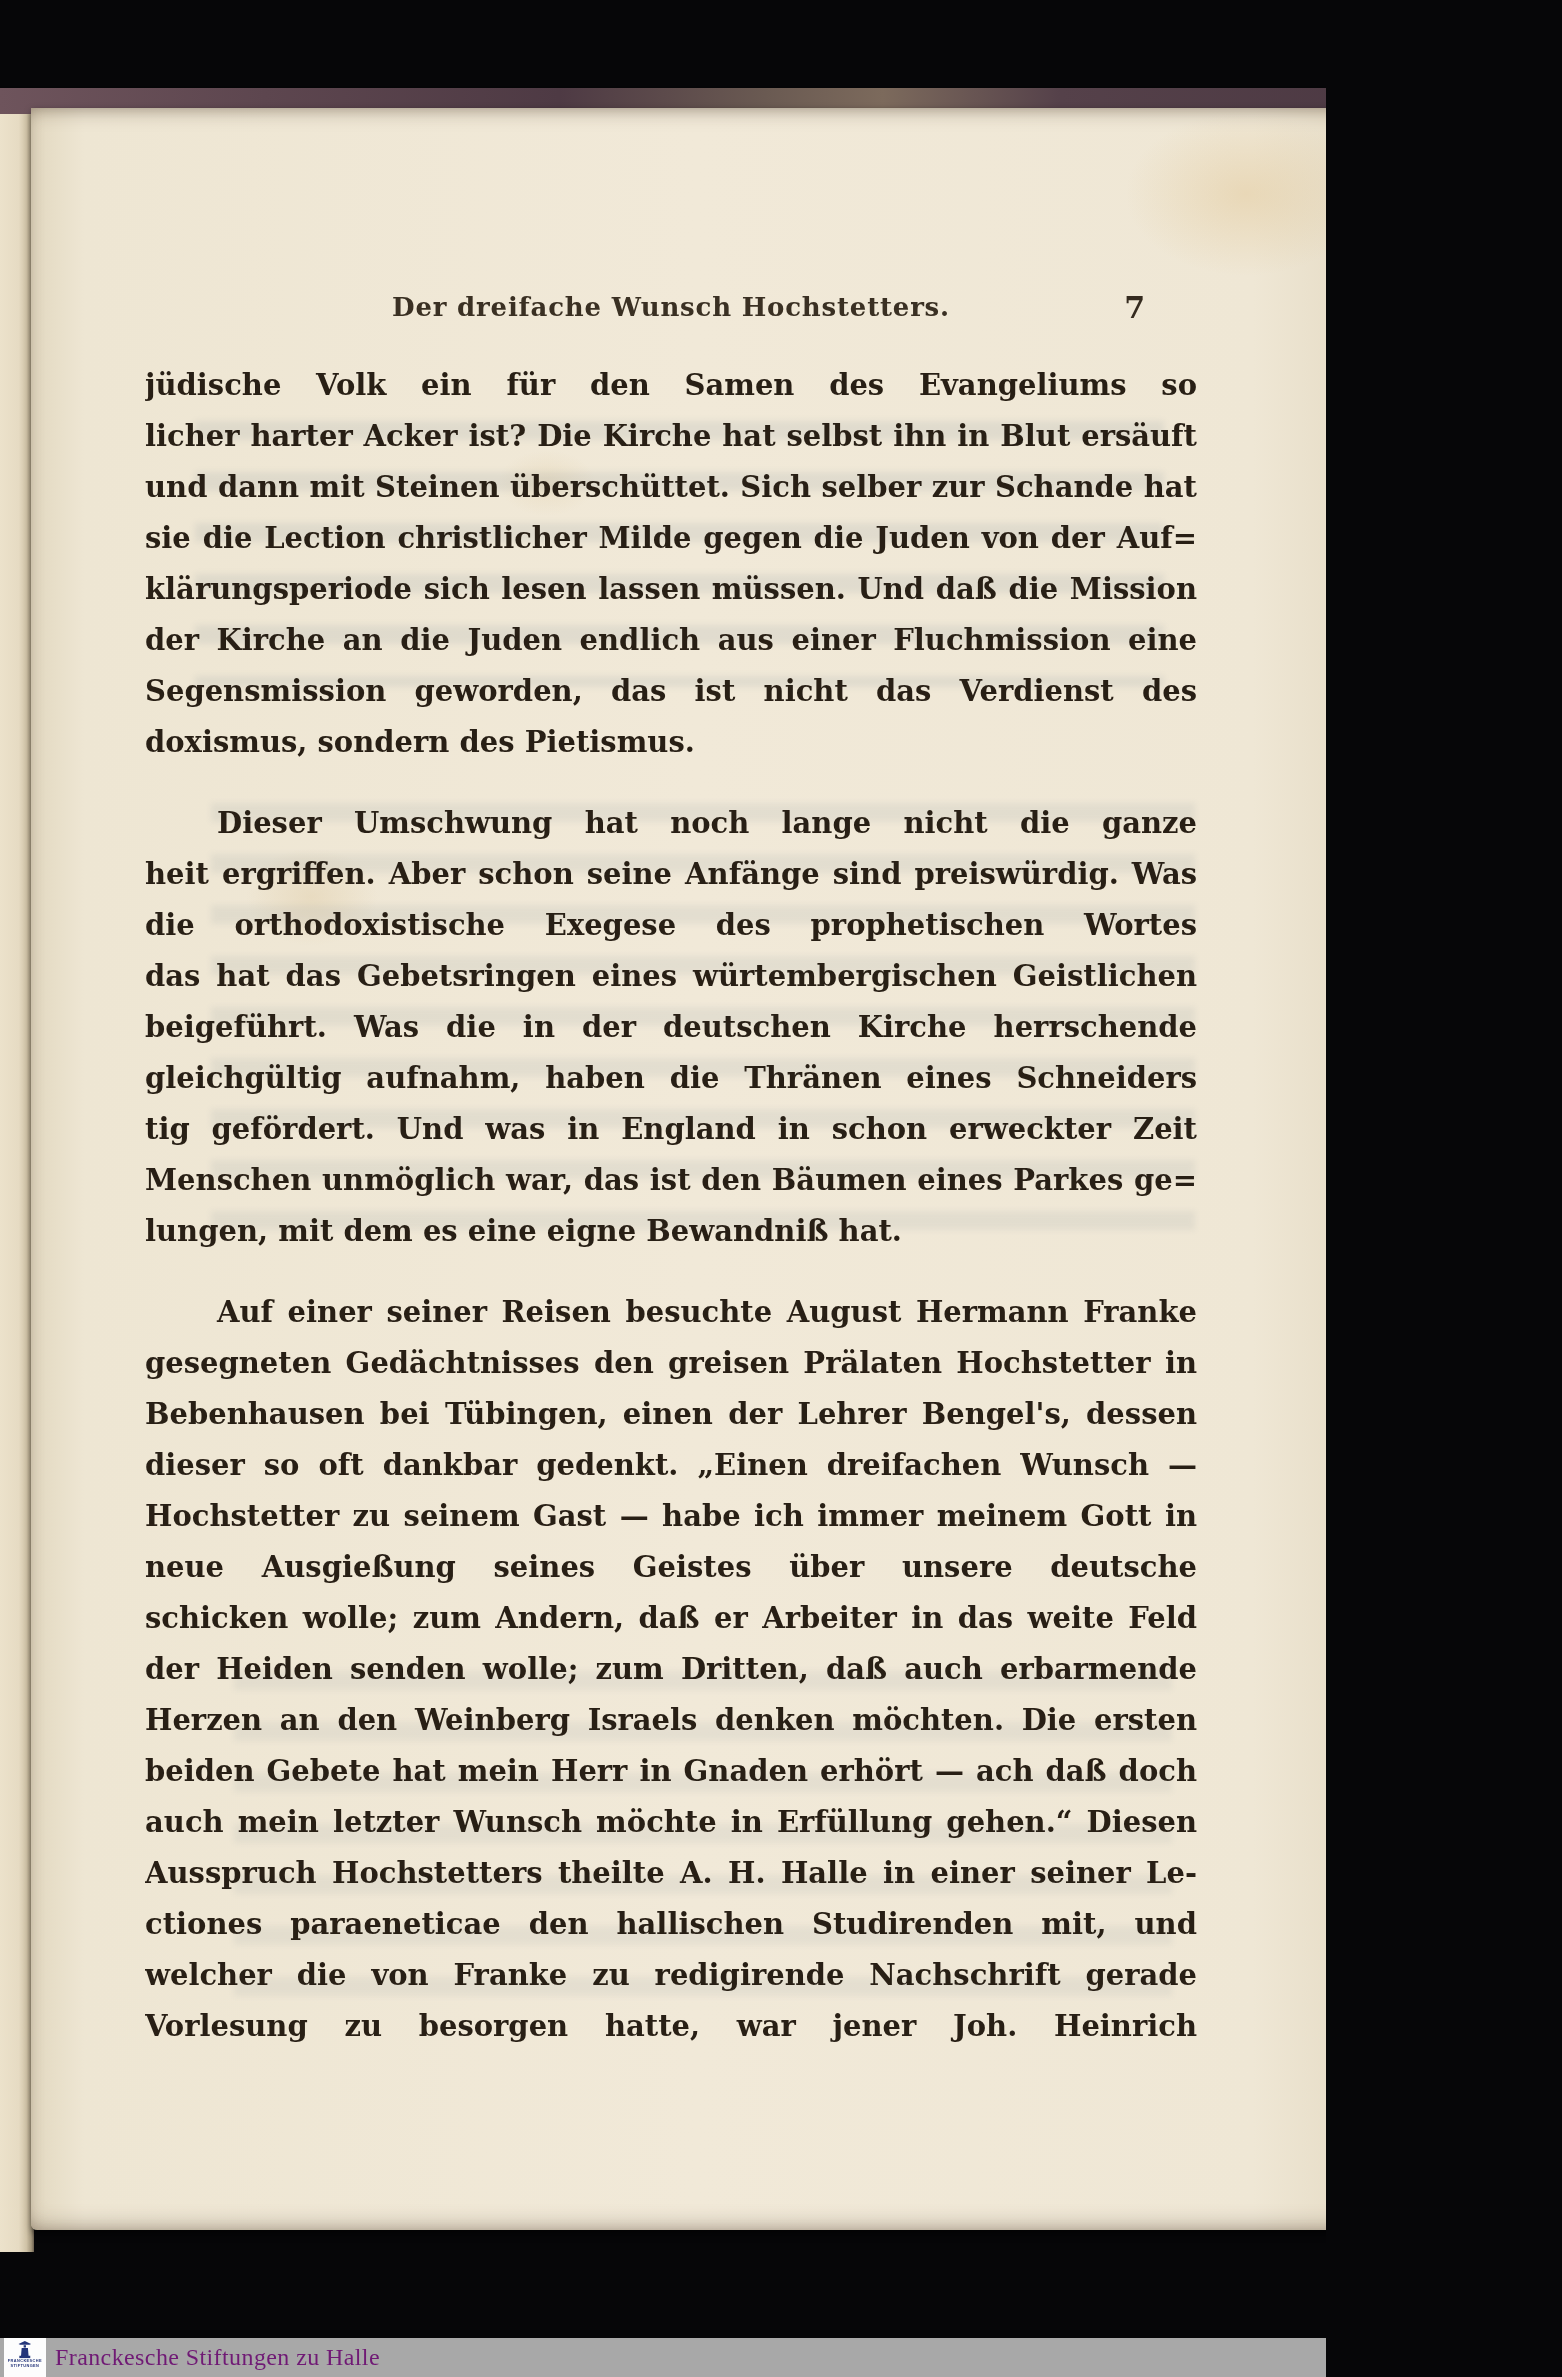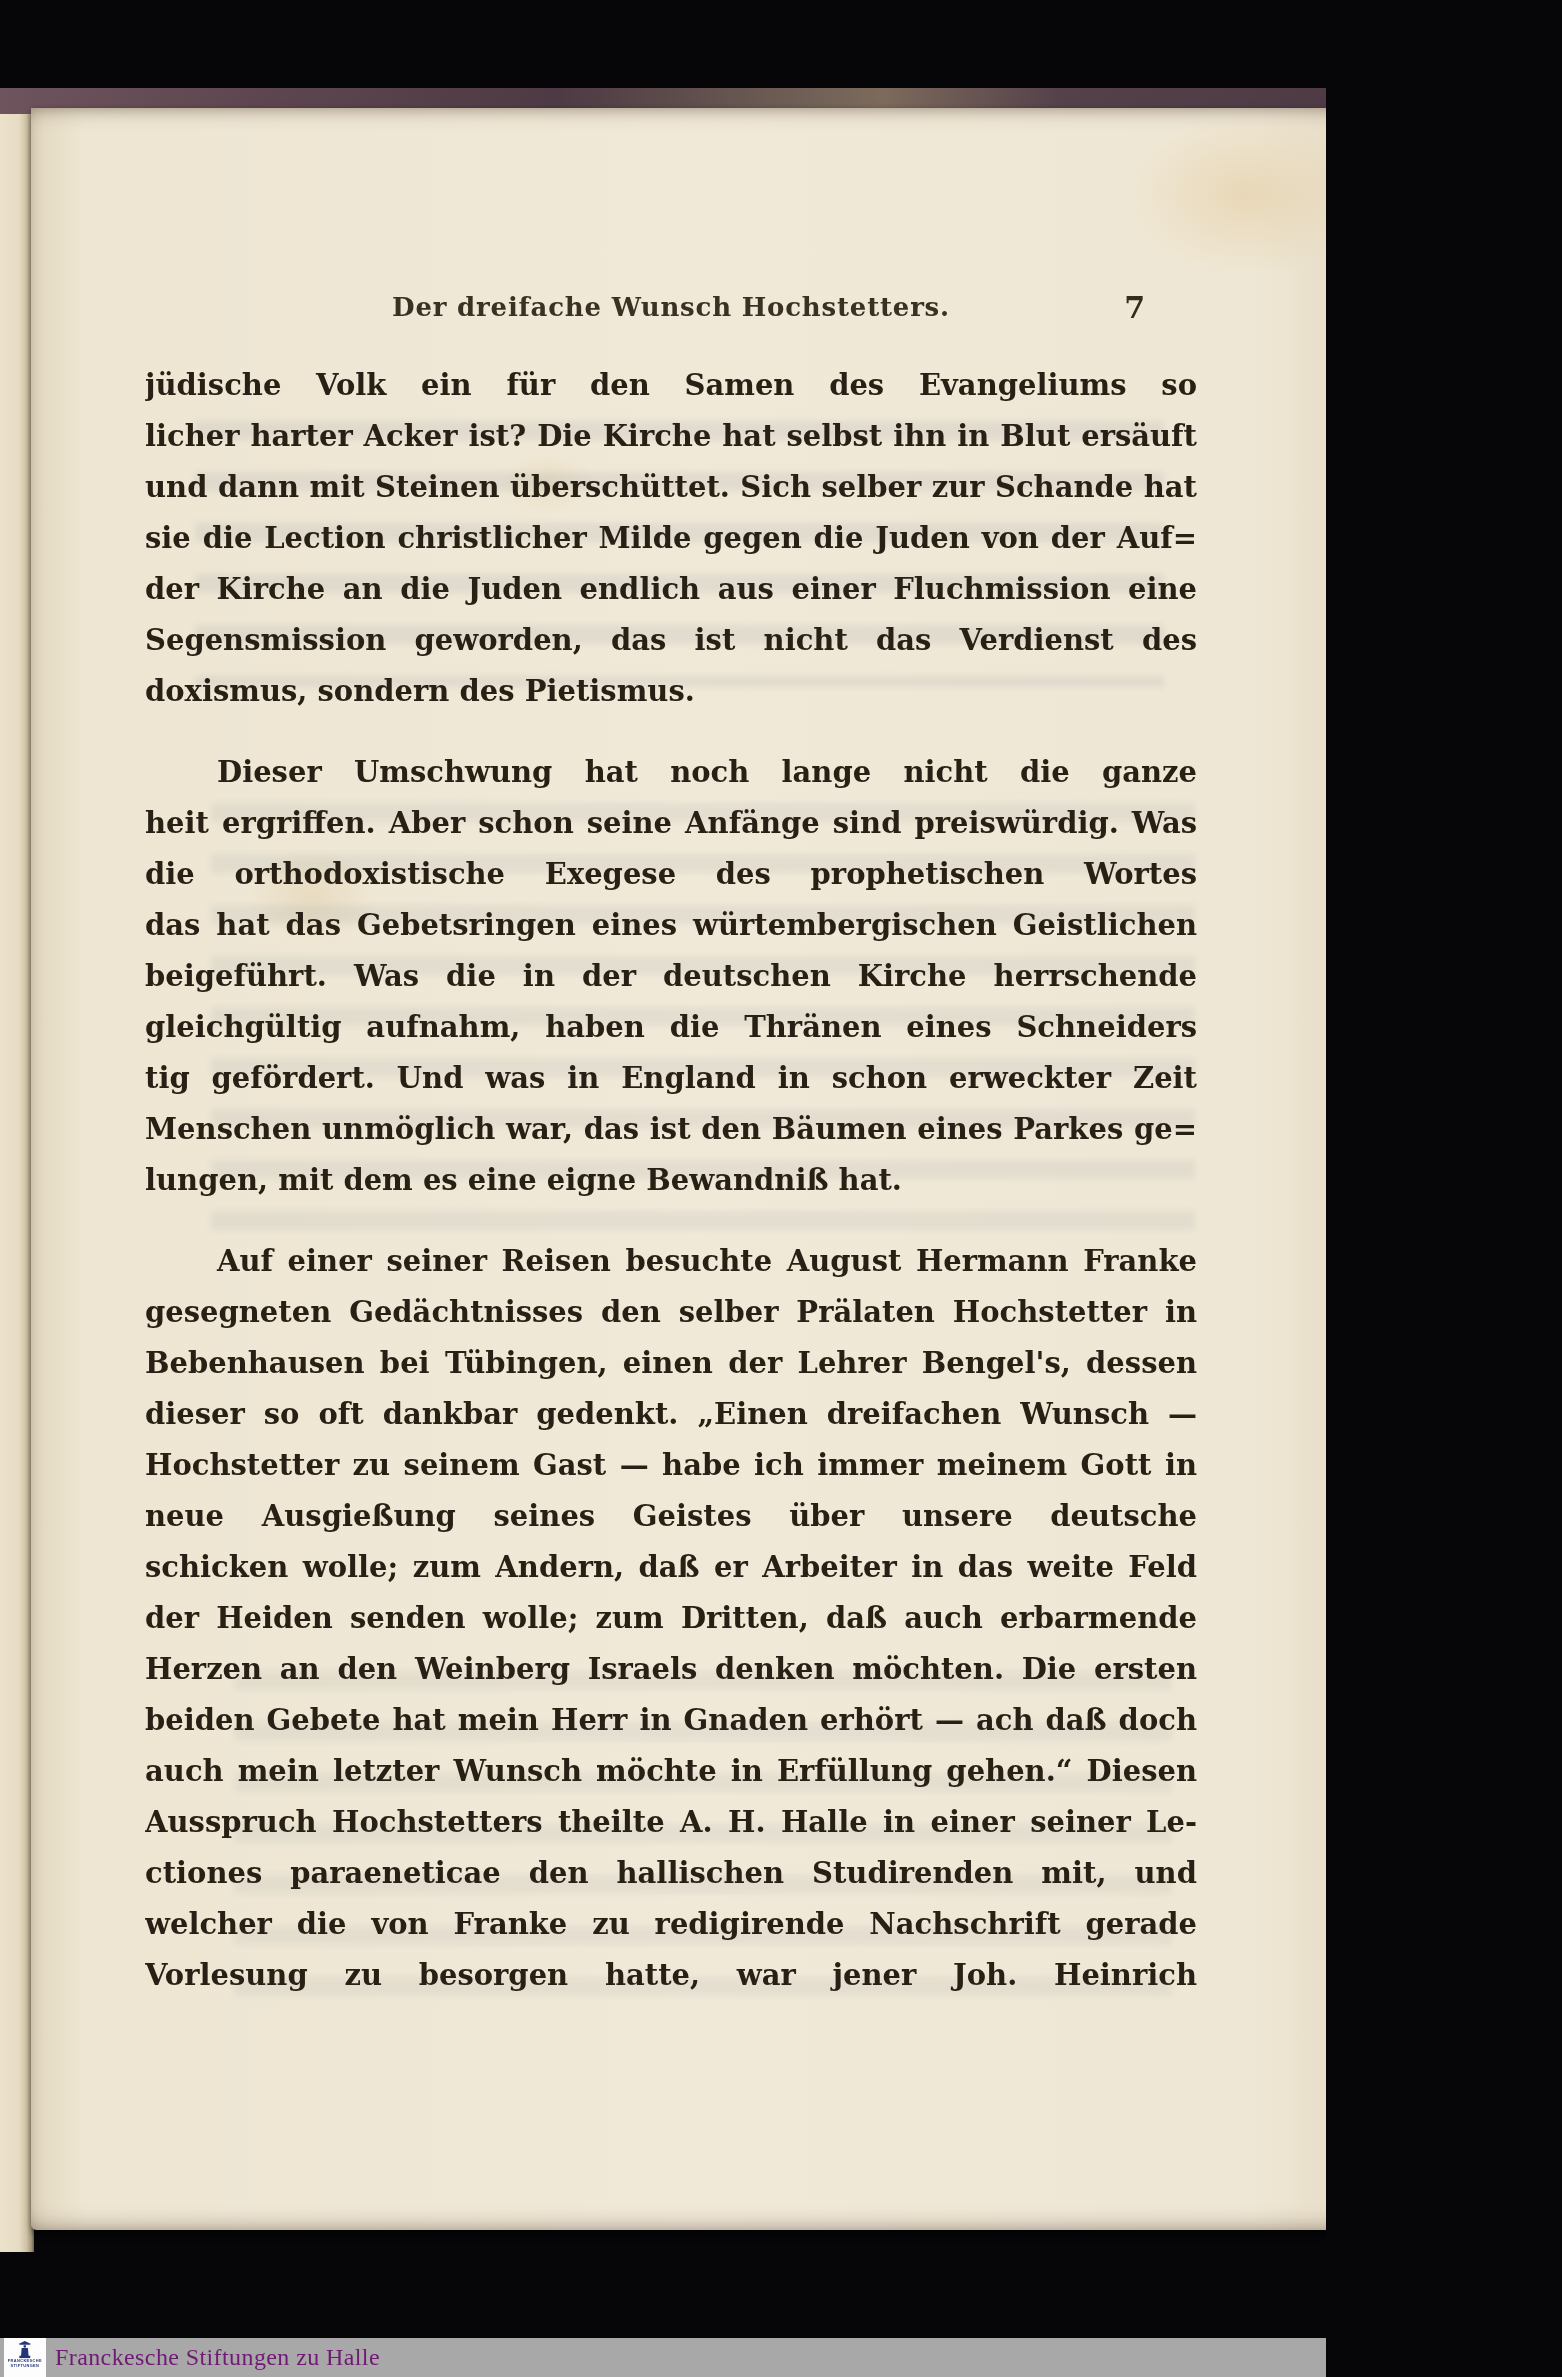--- a/index.html
+++ b/index.html
@@ -94,38 +94,39 @@
       <div class="running-title">Der dreifache Wunsch Hochstetters.</div>
       <div class="page-number">7</div>
     </div>
 
     <div class="text-block">
         <div class="para">
           <div class="line">jüdische Volk ein für den Samen des Evangeliums so unempfäng=</div>
           <div class="line">licher harter Acker ist? Die Kirche hat selbst ihn in Blut ersäuft</div>
           <div class="line">und dann mit Steinen überschüttet. Sich selber zur Schande hat</div>
           <div class="line">sie die Lection christlicher Milde gegen die Juden von der Auf=</div>
+          <div class="line">klärungsperiode sich lesen lassen müssen. Und daß die Mission</div>
           <div class="line">der Kirche an die Juden endlich aus einer Fluchmission eine</div>
           <div class="line">Segensmission geworden, das ist nicht das Verdienst des Ortho=</div>
           <div class="line last">doxismus, sondern des Pietismus.</div>
         </div>
         <div class="para indent">
           <div class="line">Dieser Umschwung hat noch lange nicht die ganze Christen=</div>
           <div class="line">heit ergriffen. Aber schon seine Anfänge sind preiswürdig. Was</div>
           <div class="line">die orthodoxistische Exegese des prophetischen Wortes untergrub,</div>
           <div class="line">das hat das Gebetsringen eines würtembergischen Geistlichen her=</div>
           <div class="line">beigeführt. Was die in der deutschen Kirche herrschende Richtung</div>
           <div class="line">gleichgültig aufnahm, haben die Thränen eines Schneiders mäch=</div>
           <div class="line">tig gefördert. Und was in England in schon erweckter Zeit</div>
           <div class="line">Menschen unmöglich war, das ist den Bäumen eines Parkes ge=</div>
           <div class="line last">lungen, mit dem es eine eigne Bewandniß hat.</div>
         </div>
         <div class="para indent">
           <div class="line">Auf einer seiner Reisen besuchte August Hermann Franke</div>
-          <div class="line">gesegneten Gedächtnisses den selber Prälaten Hochstetter in</div>
+          <div class="line">gesegneten Gedächtnisses den greisen Prälaten Hochstetter in</div>
           <div class="line">Bebenhausen bei Tübingen, einen der Lehrer Bengel's, dessen</div>
           <div class="line">dieser so oft dankbar gedenkt. „Einen dreifachen Wunsch — sagte</div>
           <div class="line">Hochstetter zu seinem Gast — habe ich immer meinem Gott in</div>
           <div class="line">neue Ausgießung seines Geistes über unsere deutsche Christenheit</div>
           <div class="line">schicken wolle; zum Andern, daß er Arbeiter in das weite Feld</div>
           <div class="line">der Heiden senden wolle; zum Dritten, daß auch erbarmende</div>
           <div class="line">Herzen an den Weinberg Israels denken möchten. Die ersten</div>
           <div class="line">beiden Gebete hat mein Herr in Gnaden erhört — ach daß doch</div>
           <div class="line">auch mein letzter Wunsch möchte in Erfüllung gehen.“ Diesen</div>
           <div class="line">Ausspruch Hochstetters theilte A. H. Halle in einer seiner Le-</div>

